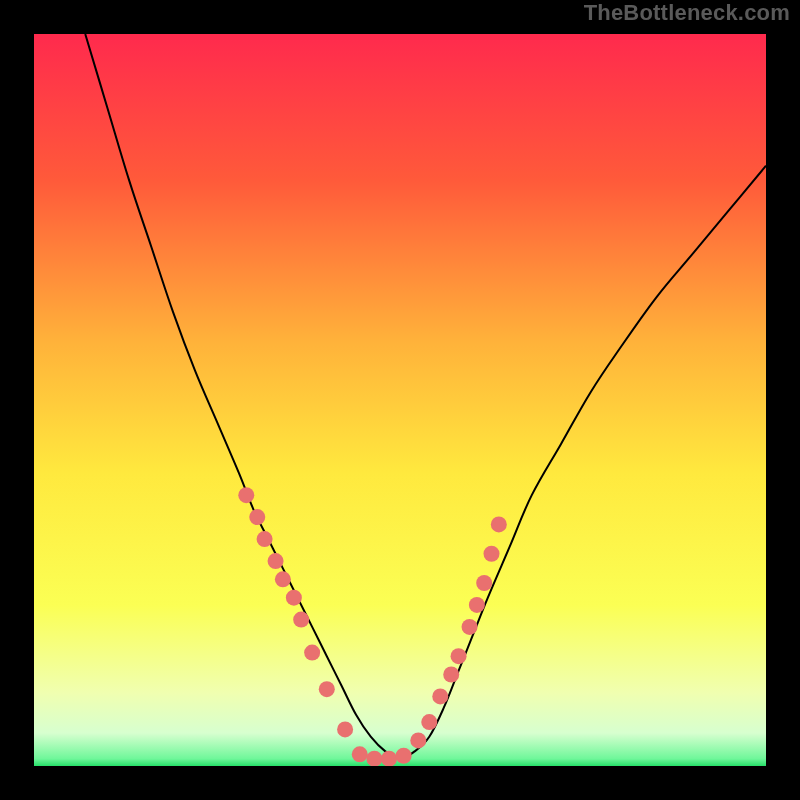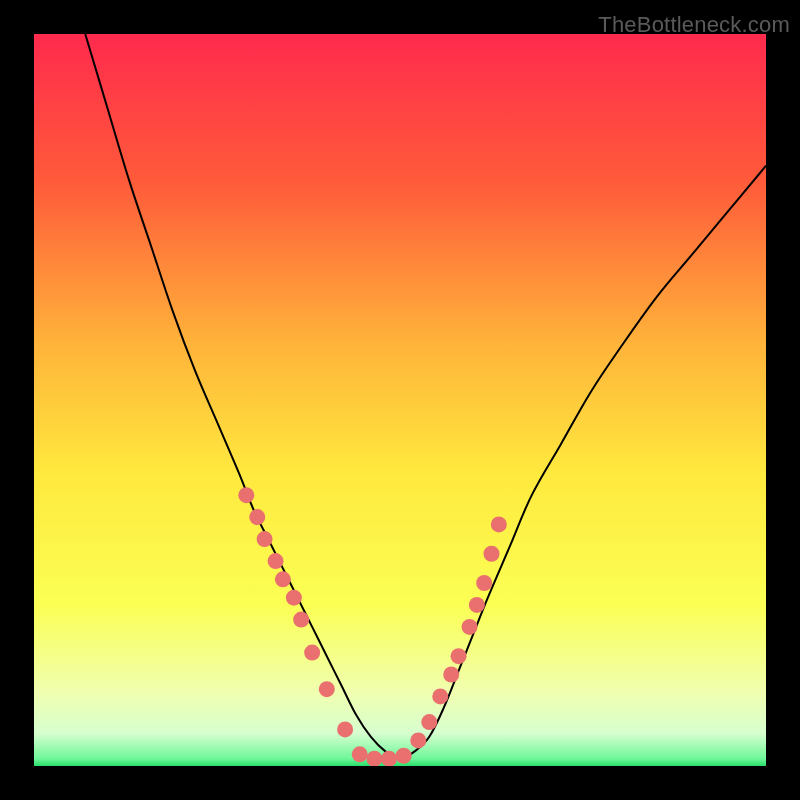--- a/index.html
+++ b/index.html
@@ -11,24 +11,24 @@
     background: #000;
     font-family: Arial, Helvetica, sans-serif;
   }
   .chart-root {
     position: relative;
     width: 800px;
     height: 800px;
   }
   .watermark {
     position: absolute;
-    top: 12px;
+    top: 0;
     right: 10px;
     font-size: 22px;
-    font-weight: 400;
+    font-weight: 700;
     color: #5a5a5a;
     z-index: 10;
     letter-spacing: 0.2px;
   }
   svg {
     display: block;
   }
 </style>
 </head>
 <body>

